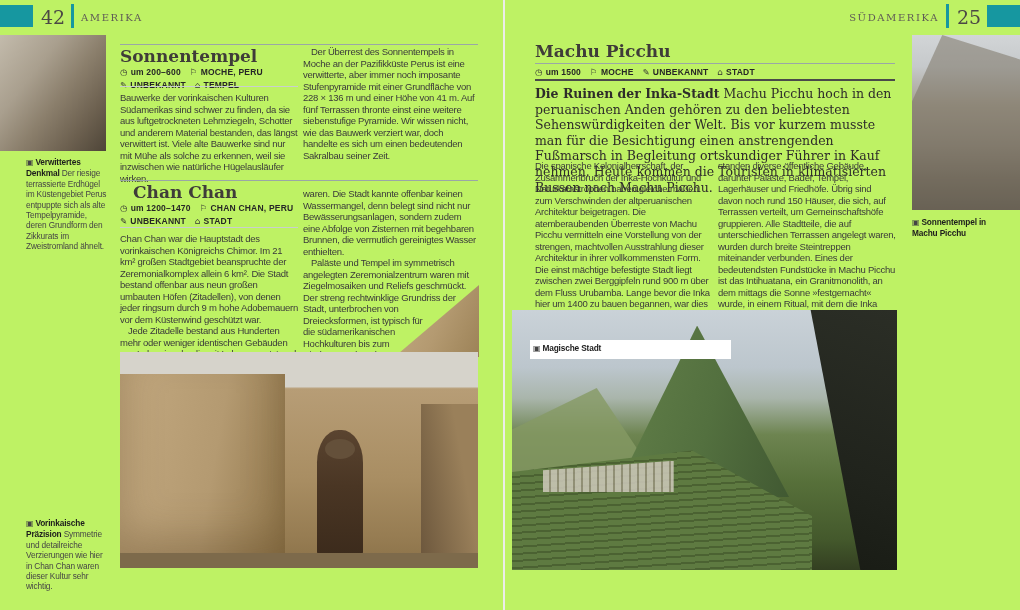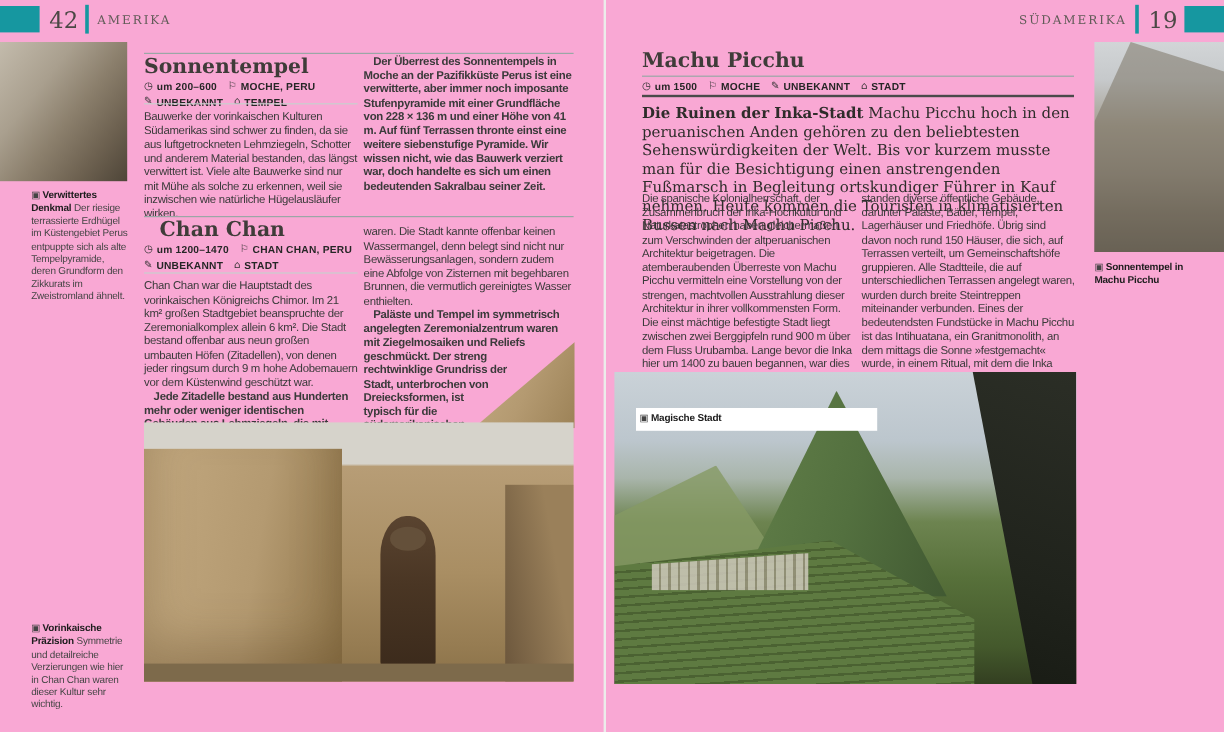--- a/index.html
+++ b/index.html
@@ -1,16 +1,16 @@
 <!DOCTYPE html>
 <html><head>
 <meta charset="utf-8">
 <style>
   html,body{margin:0;padding:0;background:#fff;}
-  .page{position:relative;width:1020px;height:610px;background:#f9a8d4;overflow:hidden;
+  .page{position:relative;width:1020px;height:610px;background:#bef264;overflow:hidden;
         font-family:"Liberation Sans",sans-serif;}
   .abs{position:absolute;}
 
   
   .accent{background:#1697a0;}
   .pagenum{font-family:"DejaVu Serif",serif;font-size:19px;color:#4b4845;}
   .runhead{font-family:"DejaVu Serif",serif;font-size:10px;letter-spacing:1.6px;color:#5f5a56;}
   .vbar{background:#1697a0;width:3px;height:24px;}
 
   
@@ -19,21 +19,21 @@
   .rule-dark{background:#4a4a4a;height:2px;}
   .sec-title{font-family:"DejaVu Serif",serif;font-size:17px;color:#3f3c39;line-height:18px;}
   .meta{display:flex;flex-wrap:wrap;column-gap:9px;row-gap:3px;font-size:8.5px;font-weight:bold;
         color:#262626;letter-spacing:.2px;line-height:10px;}
   .meta .mi{white-space:nowrap;display:inline-flex;align-items:center;}
   .ico{font-family:"DejaVu Sans",sans-serif;font-weight:normal;font-size:8.5px;color:#333;margin-right:3px;}
 
   
   .body{font-size:9.5px;line-height:11.5px;letter-spacing:-.25px;color:#3a3a3a;}
   .body p{margin:0;}
-  .body p.indent{text-indent:8px;font-weight:bold;}
+  .body p.indent{text-indent:8px;}
   .lead{font-family:"DejaVu Serif",serif;font-size:12.5px;line-height:15.6px;color:#2e2c2a;}
   .lead b{font-weight:bold;}
 
   
   .caption{font-size:8.3px;line-height:10.4px;letter-spacing:-.15px;color:#454545;margin-top:48px;}
   .caption b{color:#1c1c1c;}
   .caption .cap-ico{font-family:"DejaVu Sans",sans-serif;font-size:8px;color:#444;margin-right:2px;}
   .cap-title-line{display:block;}
 
   
@@ -78,21 +78,21 @@
 <body>
 
 <div class="page">
 
   <div class="abs accent" style="left:0;top:5px;width:33px;height:22px;"></div>
   <div class="abs pagenum" style="left:41px;top:6px;">42</div>
   <div class="abs vbar" style="left:71px;top:4px;"></div>
   <div class="abs runhead" style="left:81px;top:12px;">AMERIKA</div>
   <div class="abs runhead" style="right:81px;top:12px;">SÜDAMERIKA</div>
   <div class="abs vbar" style="left:946px;top:4px;"></div>
-  <div class="abs pagenum" style="left:957px;top:6px;">19</div>
+  <div class="abs pagenum" style="left:957px;top:6px;">25</div>
   <div class="abs accent" style="left:987px;top:5px;width:33px;height:22px;"></div>
 
   <div class="abs gutter" style="left:503px;top:0;height:610px;"></div>
 
   <div class="abs photo ph-sidebar-left" style="left:0;top:35px;width:106px;height:116px;"></div>
   <p class="abs caption" style="left:26px;top:518px;width:82px;margin:0;">
     <span class="cap-ico">▣</span><b>Vorinkaische Präzision</b><span> Symmetrie und detailreiche Verzierungen wie hier in Chan Chan waren dieser Kultur sehr wichtig.</span>
   </p>
   <p class="abs caption" style="left:26px;top:157px;width:82px;margin:0;">
     <span class="cap-ico">▣</span><b>Verwittertes Denkmal</b><span> Der riesige terrassierte Erdhügel im Küstengebiet Perus entpuppte sich als alte Tempelpyramide, deren Grundform den Zikkurats im Zweistromland ähnelt.</span>

